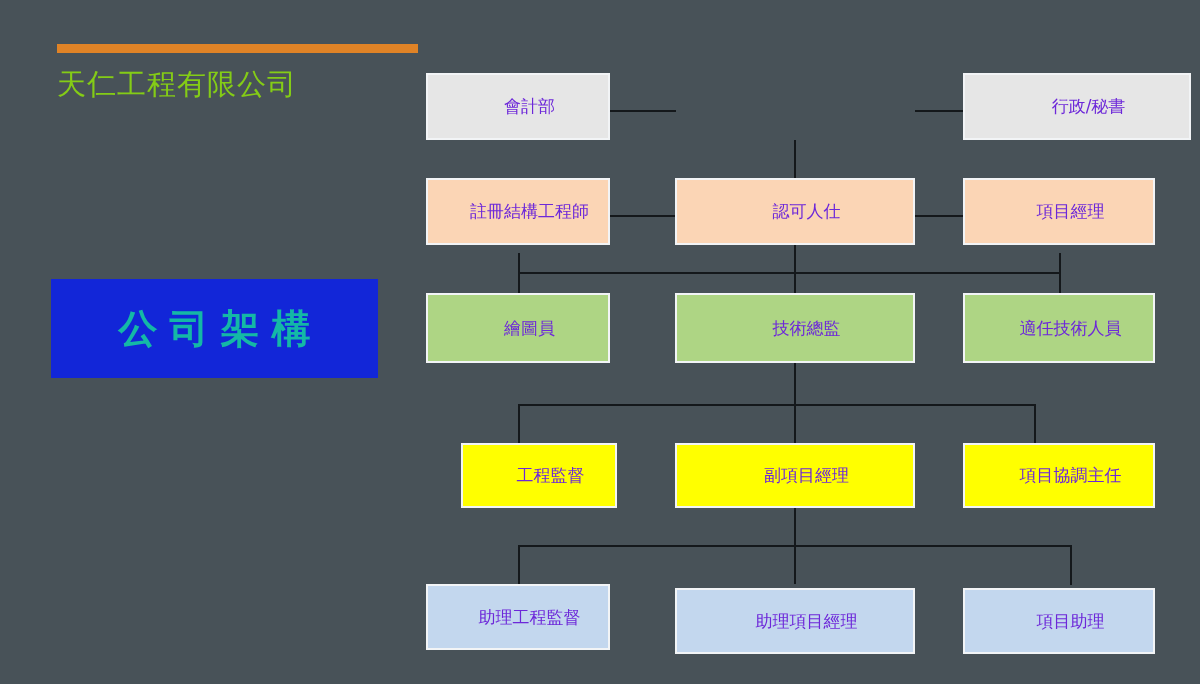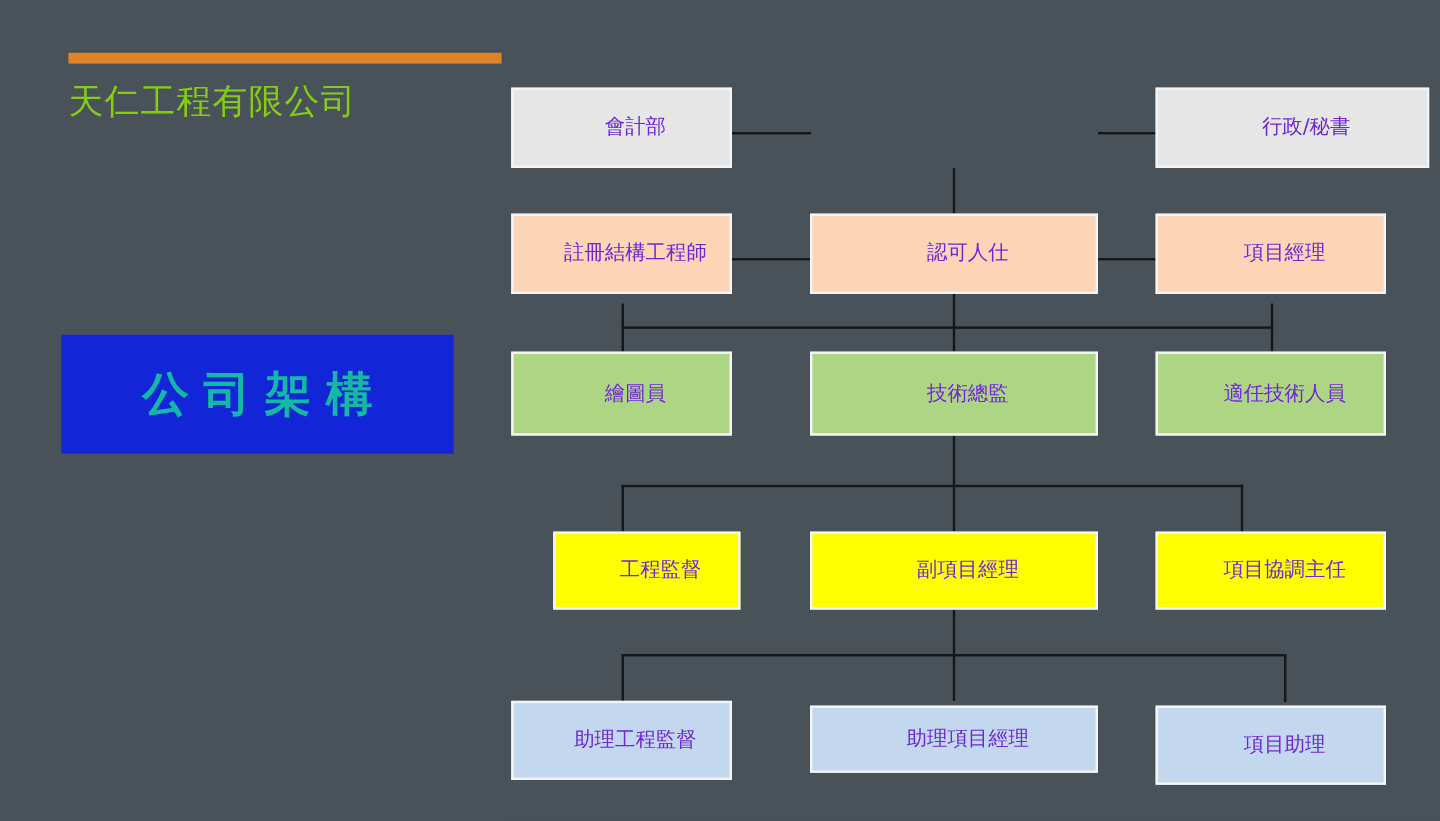--- a/index.html
+++ b/index.html
@@ -168,21 +168,21 @@
     <div class="node c-yellow" style="left:675px; top:443px; width:240px; height:65px;">
       <span>副項目經理</span>
     </div>
     <div class="node c-yellow" style="left:963px; top:443px; width:192px; height:65px;justify-content:center;">
       <span>項目協調主任</span>
     </div>
 
     <div class="node c-blue" style="left:426px; top:584px; width:184px; height:66px;align-items:center;">
       <span>助理工程監督</span>
     </div>
-    <div class="node c-blue" style="left:675px; top:588px; width:240px; height:56px;">
+    <div class="node c-blue" style="left:675px; top:588px; width:240px; height:66px;">
       <span>助理項目經理</span>
     </div>
     <div class="node c-blue" style="left:963px; top:588px; width:192px; height:66px;">
       <span>項目助理</span>
     </div>
 
   </div>
 </div>
 
 </body></html>

